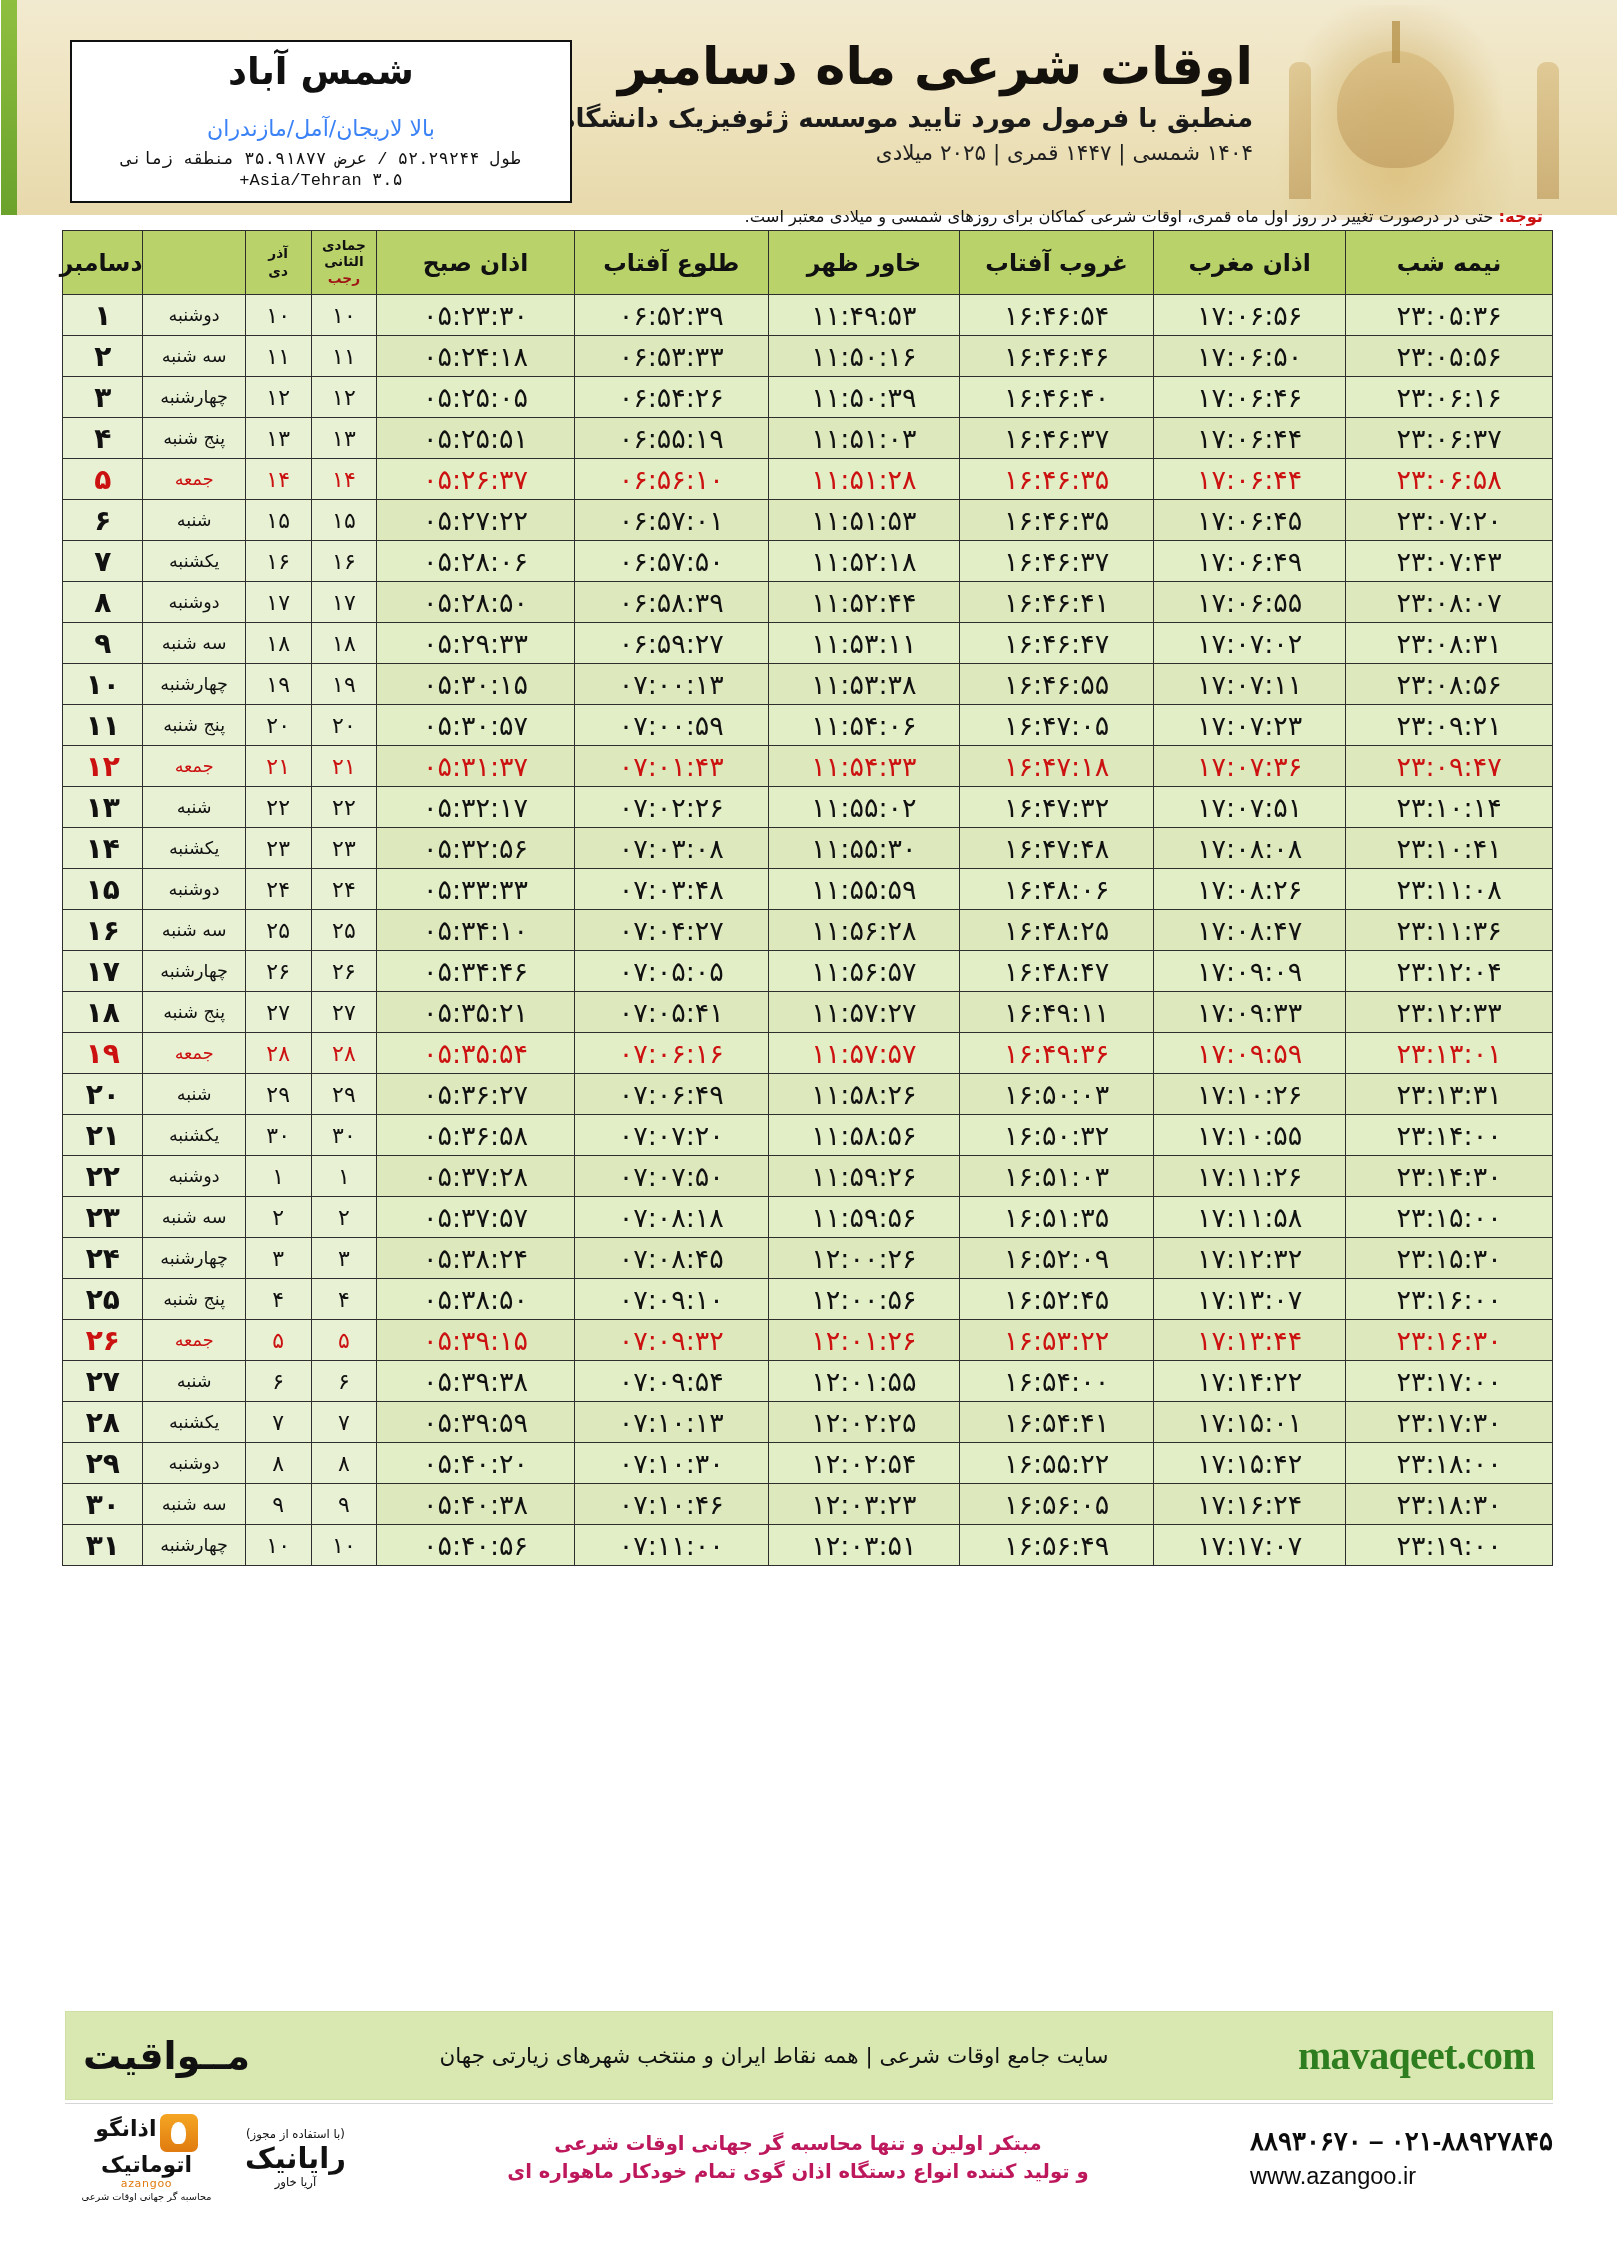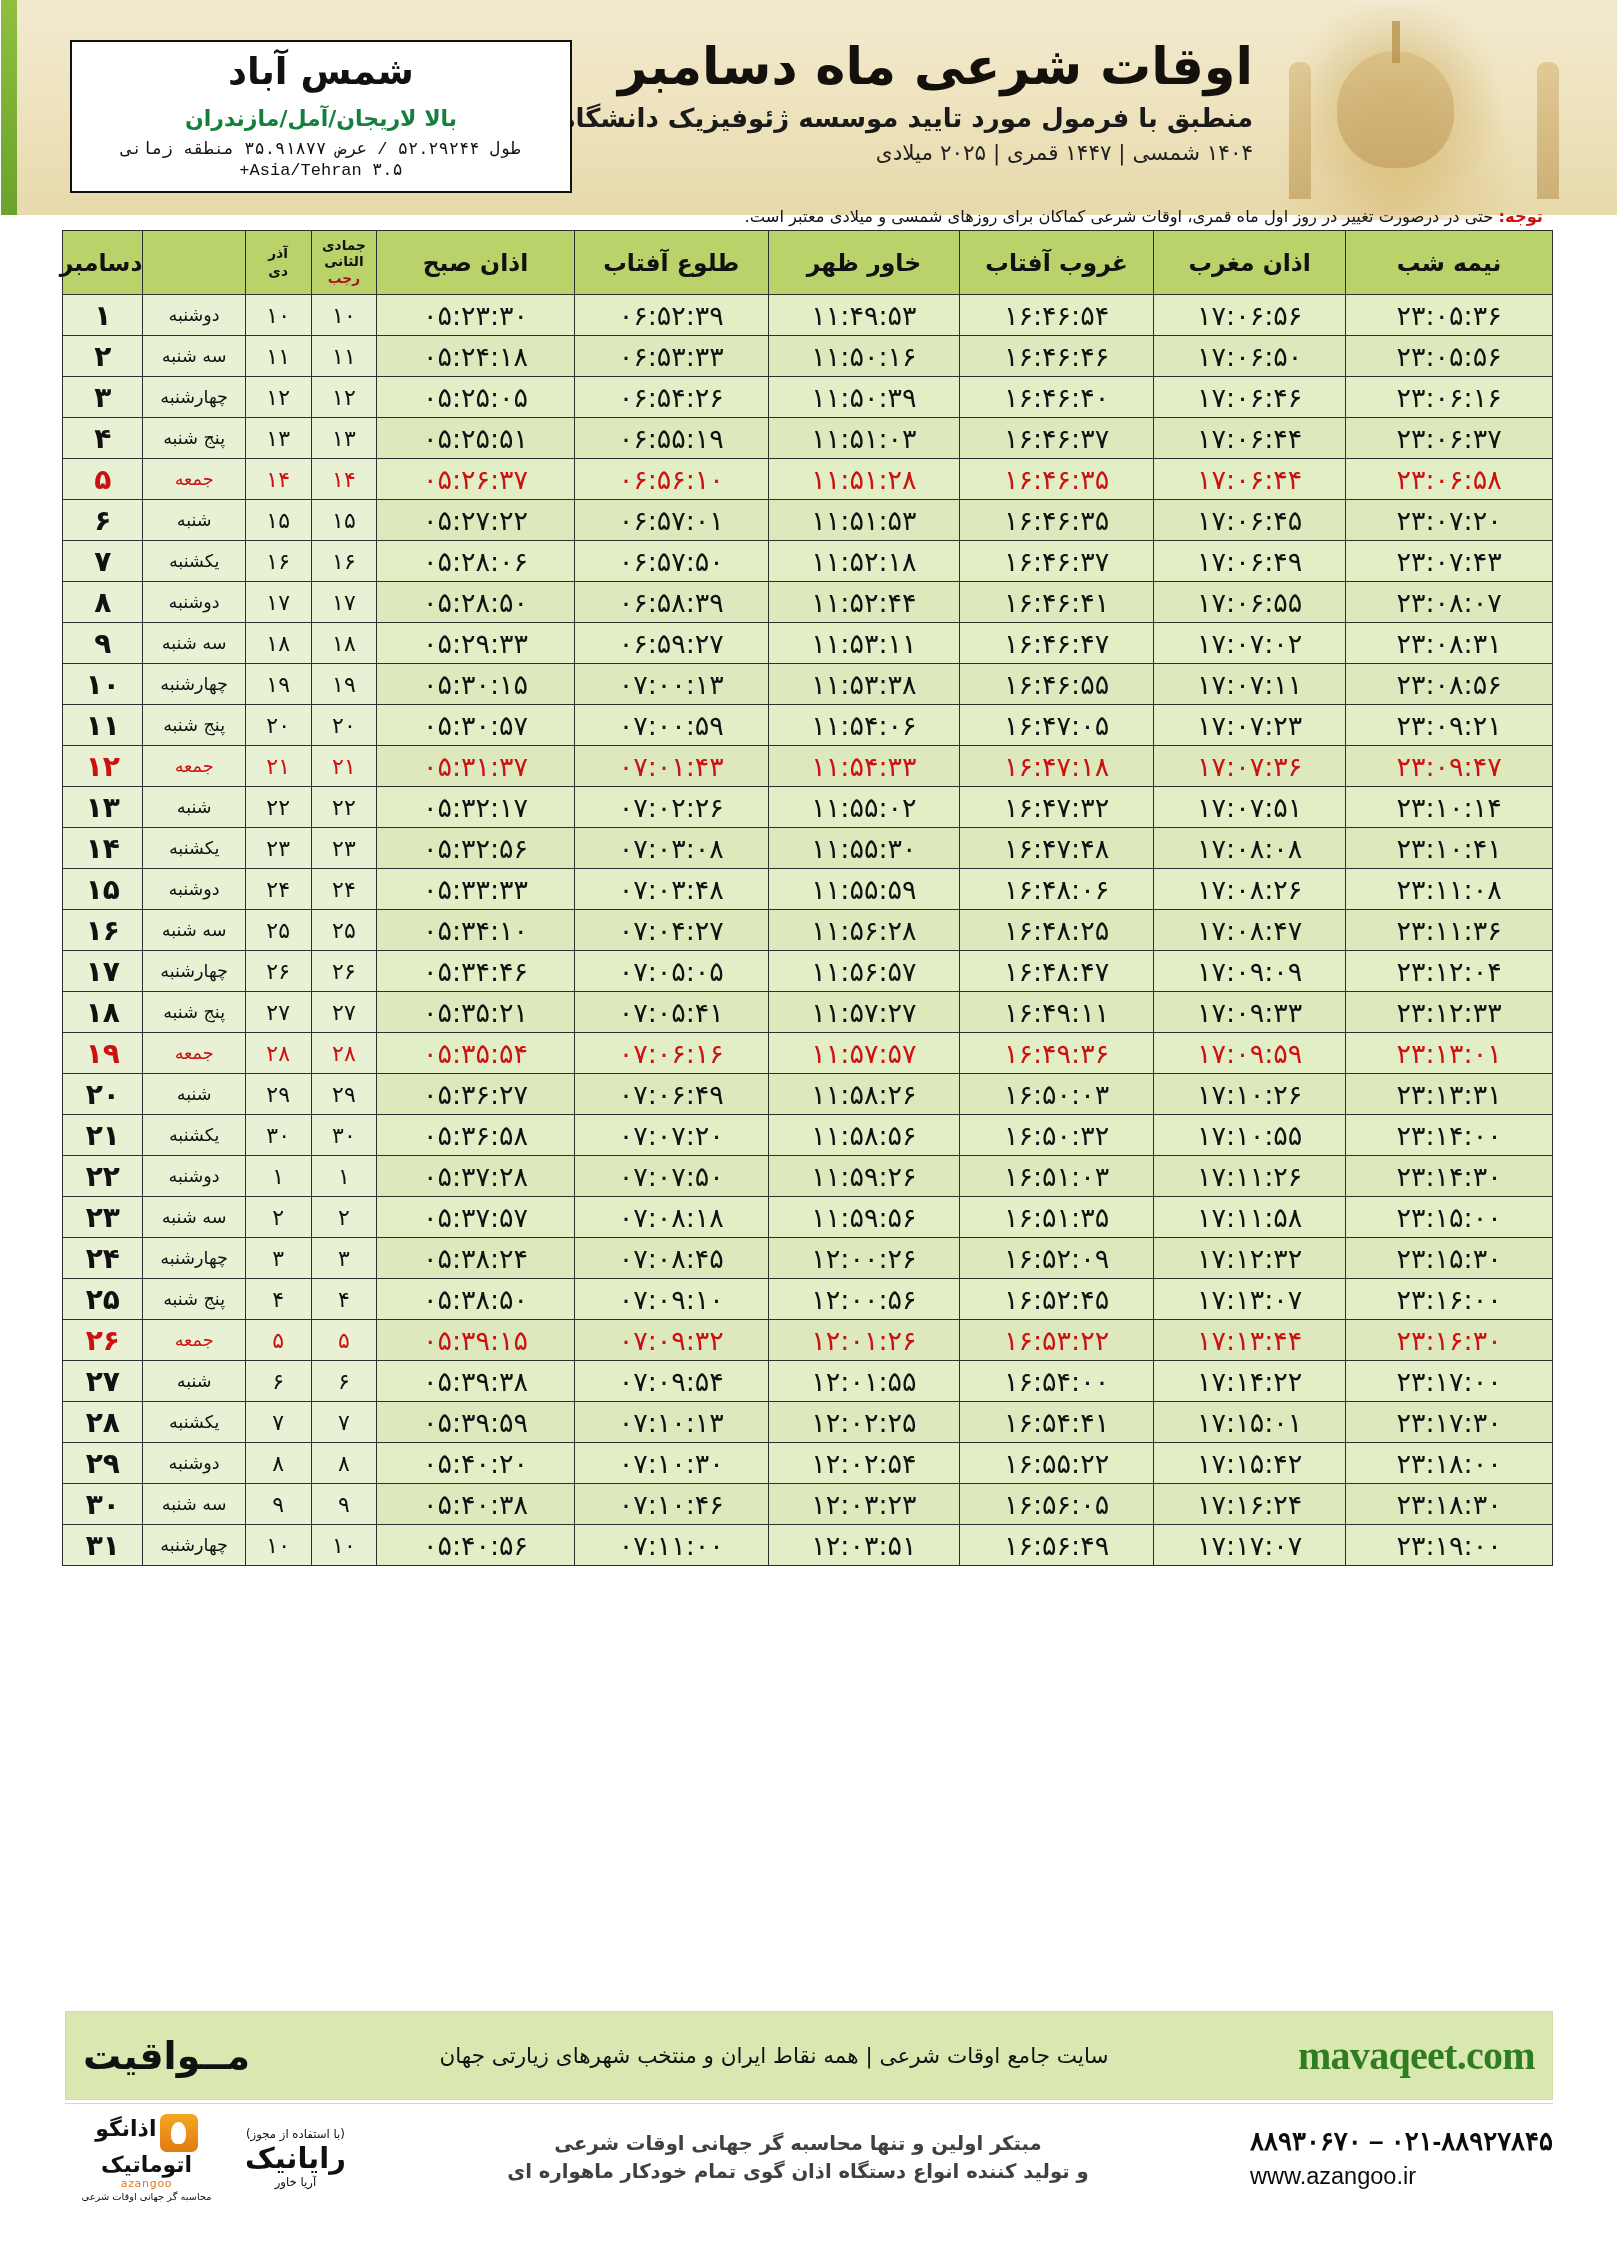--- a/index.html
+++ b/index.html
@@ -107,24 +107,23 @@
   }
   .city-name {
     font-size: 37px;
     font-weight: bold;
     color: #111;
     font-family: "DejaVu Sans", "Liberation Sans", sans-serif;
     line-height: 1.1;
   }
   .city-sub {
     font-size: 22px;
-    color: #15803d;
-    margin-top: 13px;
-    font-family: "DejaVu Sans", "Liberation Sans", sans-serif;
-    font-weight: bold;
+    color: #3b82f6;
+    margin-top: 23px;
+    font-family: "DejaVu Sans", "Liberation Sans", sans-serif;
   }
   .city-coords {
     font-size: 17px;
     color: #111;
     margin-top: 6.5px;
     font-family: Liberation Mono, monospace;
     direction: rtl;
   }
 
   .note-line {
@@ -245,21 +244,21 @@
   }
   .f-left {
     text-align: left;
     font-family: "Liberation Sans", sans-serif;
     color: #0b0b0b;
   }
   .f-phone { font-size: 26px; font-weight: bold; letter-spacing: -0.7px; }
   .f-web { font-size: 23.5px; margin-top: 5.2px; }
   .f-mid {
     text-align: center;
-    color: #404040;
+    color: #be185d;
     font-size: 19.6px;
     font-weight: bold;
     line-height: 1.45;
     font-family: "DejaVu Sans", "Liberation Sans", sans-serif;
   }
   .f-right {
     display:flex; align-items:center; gap: 17px;
   }
   .logo-rayaneik {
     text-align: center;

